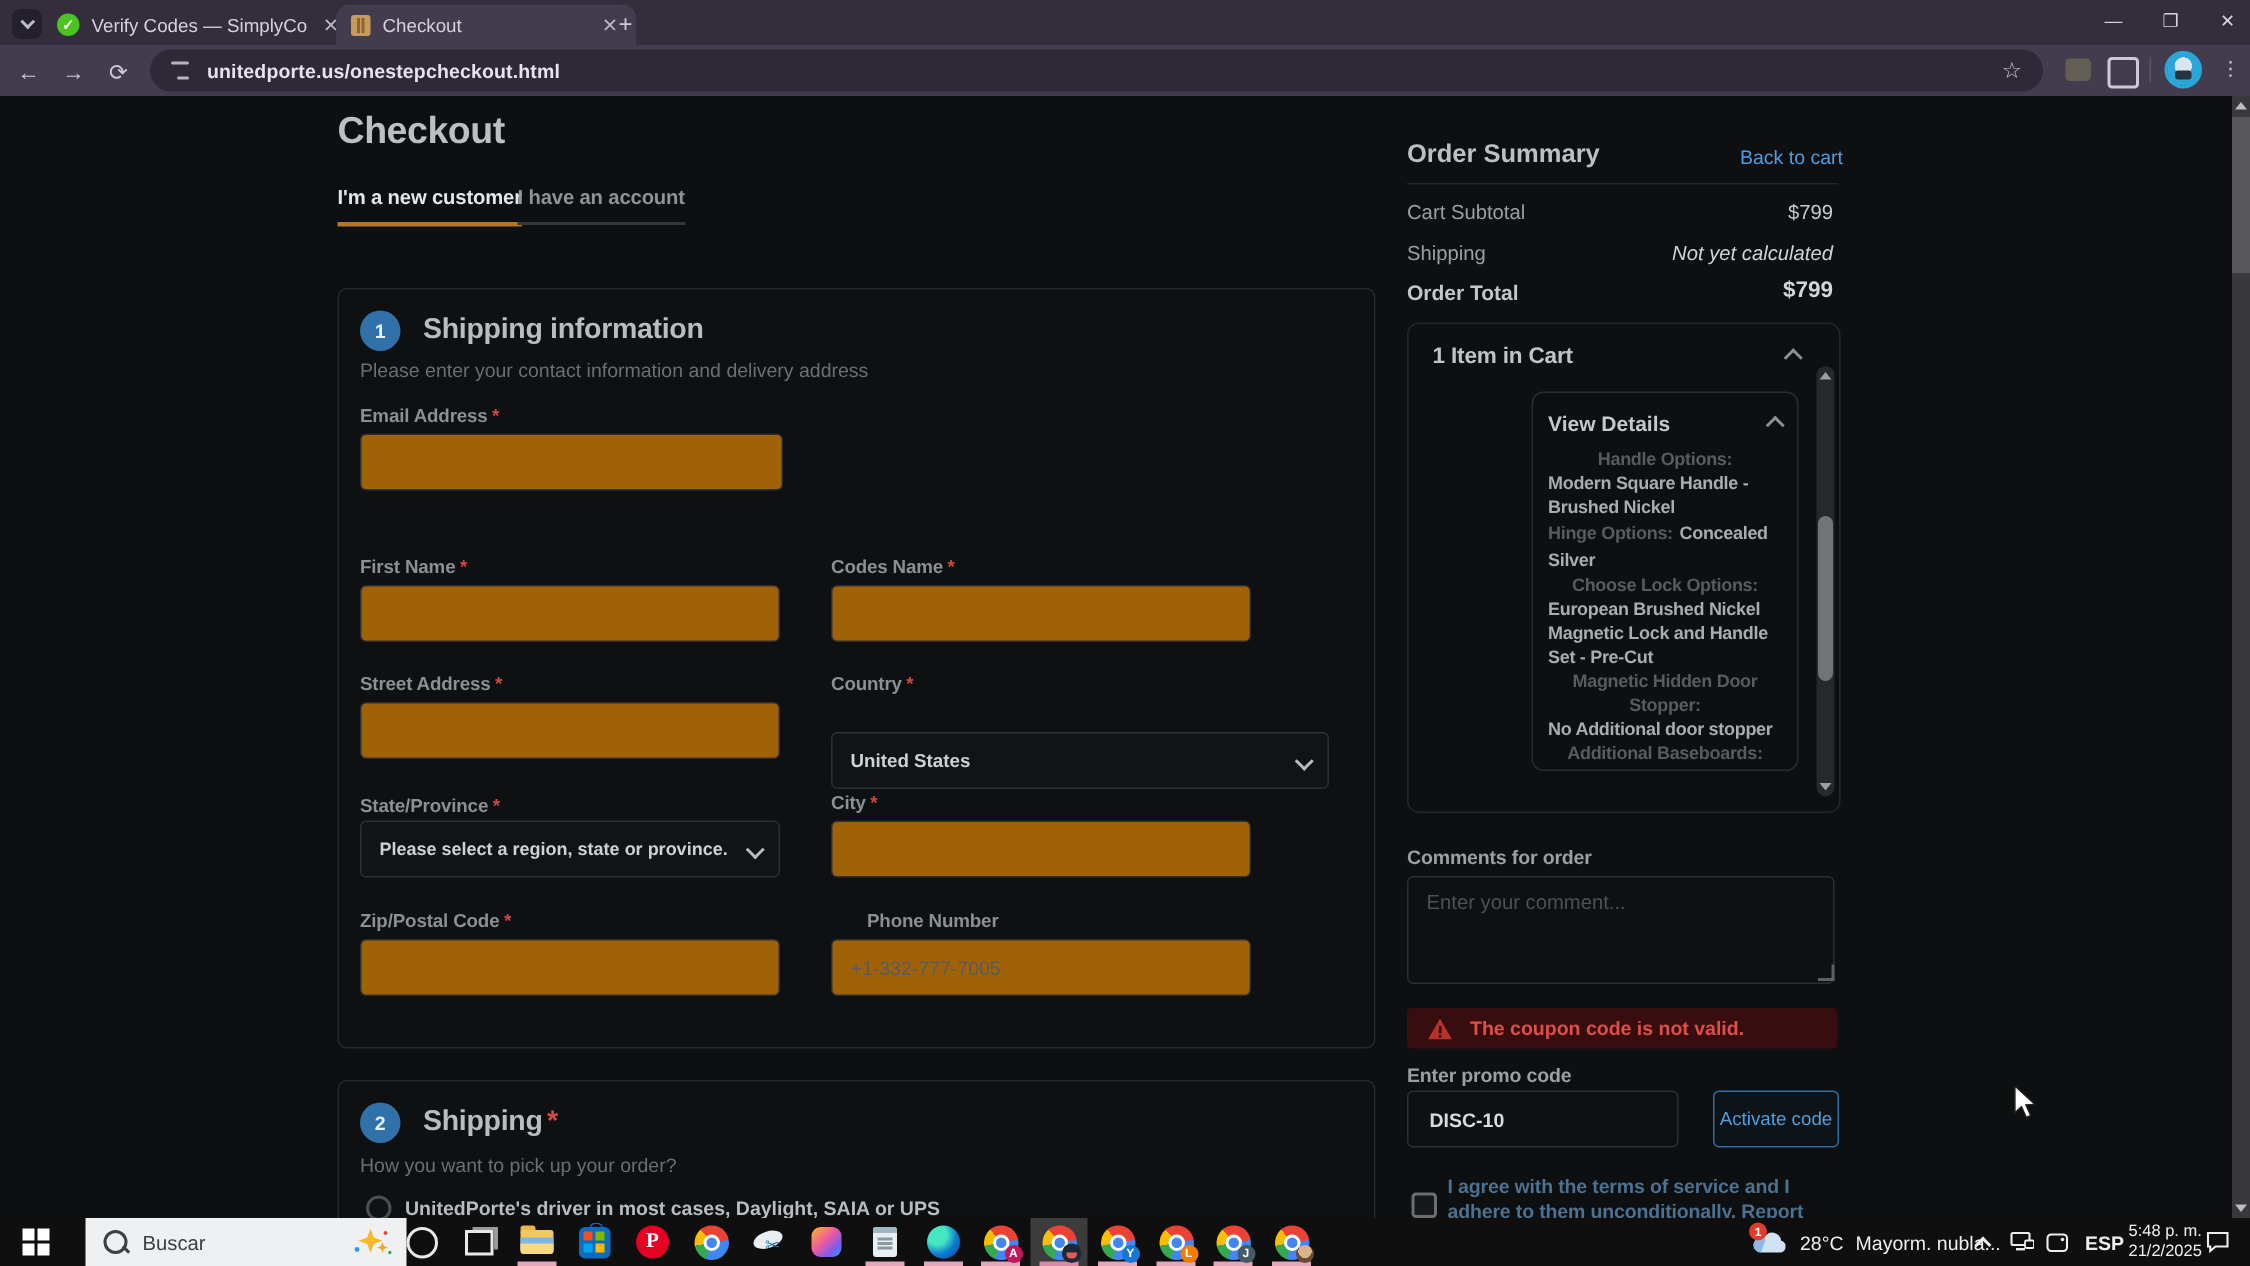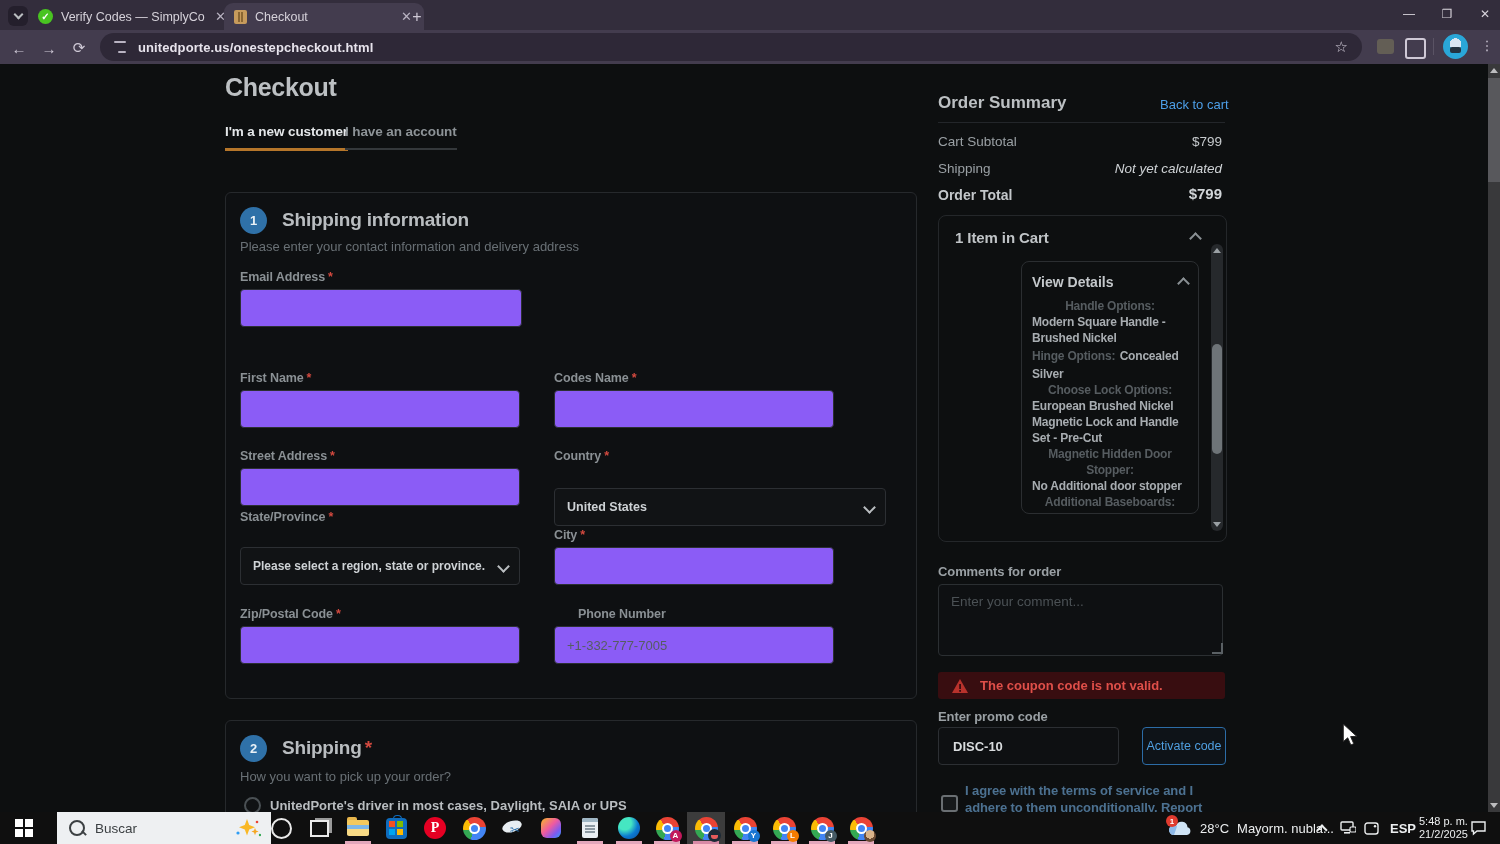--- a/index.html
+++ b/index.html
@@ -37,21 +37,21 @@
   .h1{font-size:25px;font-weight:bold;color:#bcc0c3;letter-spacing:-.3px;}
   .custtab{font-size:13.5px;font-weight:bold;letter-spacing:-.1px;padding-bottom:9px;}
   .custtab.on{color:#e4e7e9;border-bottom:3px solid #b5762a;}
   .custtab.off{color:#8d9397;border-bottom:2px solid #34383b;}
   .card{position:absolute;border:1px solid #26292c;border-radius:6px;background:#0e1012;}
   .stepc{width:27px;height:27px;border-radius:50%;background:#2f71a8;color:#eaf1f6;font-size:13px;font-weight:bold;display:flex;align-items:center;justify-content:center;}
   .secttl{font-size:19px;font-weight:bold;color:#b9bdc0;letter-spacing:-.2px;}
   .sectsub{font-size:13px;color:#697075;}
   .flabel{font-size:12.5px;font-weight:bold;color:#8a9094;letter-spacing:-.1px;}
   .req{color:#d2493f;margin-left:3px;}
-  .tin{position:absolute;box-sizing:border-box;height:38px;background:#8b5cf6;border:1px solid #2c2f33;border-radius:4px;color:#d6dadc;font-size:13px;padding:12px 12px;font-family:"Liberation Sans",sans-serif;}
+  .tin{position:absolute;box-sizing:border-box;height:38px;background:#a16207;border:1px solid #2c2f33;border-radius:4px;color:#d6dadc;font-size:13px;padding:12px 12px;font-family:"Liberation Sans",sans-serif;}
   .tin::placeholder{color:#565d62;}
   .sel{position:absolute;box-sizing:border-box;height:38px;background:#111315;border:1px solid #2c2f33;border-radius:4px;color:#ced2d5;font-size:12.5px;font-weight:bold;display:flex;align-items:center;padding:0 26px 0 12px;white-space:nowrap;}
   .sel .chev{position:absolute;right:11px;top:14px;}
   .chev{display:inline-block;width:7px;height:7px;border-right:2px solid #b9bdc0;border-bottom:2px solid #b9bdc0;}
   .chev.down{transform:rotate(45deg);}
   .chev.up{transform:rotate(-135deg);}
   .radio{width:17px;height:17px;border-radius:50%;border:2px solid #4a5054;box-sizing:border-box;background:#101214;}
   
   .ostitle{font-size:17px;font-weight:bold;color:#bcc0c3;}
   .oslink{font-size:13px;color:#4d9fe8;}
@@ -164,21 +164,21 @@
       <input class="tin" style="left: 328px; top: 197px; width: 280px;">
 
       <div class="abs flabel" style="left:14px;top:256px;"><span>Street Address</span><span class="req">*</span></div>
       <input class="tin" style="left: 14px; top: 275px; width: 280px;">
       <div class="abs flabel" style="left:328px;top:256px;"><span>Country</span><span class="req">*</span></div>
       <div class="sel" style="left:328px;top:275px;width:332px;margin-top:20px;">
           <span>United States</span>
           <span class="chev down"></span>
         </div>
 
-      <div class="abs flabel" style="left:14px;top:317px;"><span>State/Province</span><span class="req">*</span></div>
+      <div class="abs flabel" style="left:14px;top:337px;"><span>State/Province</span><span class="req">*</span></div>
       <div class="sel" style="left:14px;top:354px;width:280px;font-size:12px;">
           <span>Please select a region, state or province.</span>
           <span class="chev down"></span>
         </div>
       <div class="abs flabel" style="left:328px;top:335px;"><span>City</span><span class="req">*</span></div>
       <input class="tin" style="left: 328px; top: 354px; width: 280px;">
 
       <div class="abs flabel" style="left:14px;top:414px;"><span>Zip/Postal Code</span><span class="req">*</span></div>
       <input class="tin" style="left: 14px; top: 433px; width: 280px;">
       <div class="abs flabel" style="left:328px;top:414px;padding-left:24px;"><span>Phone Number</span></div>

